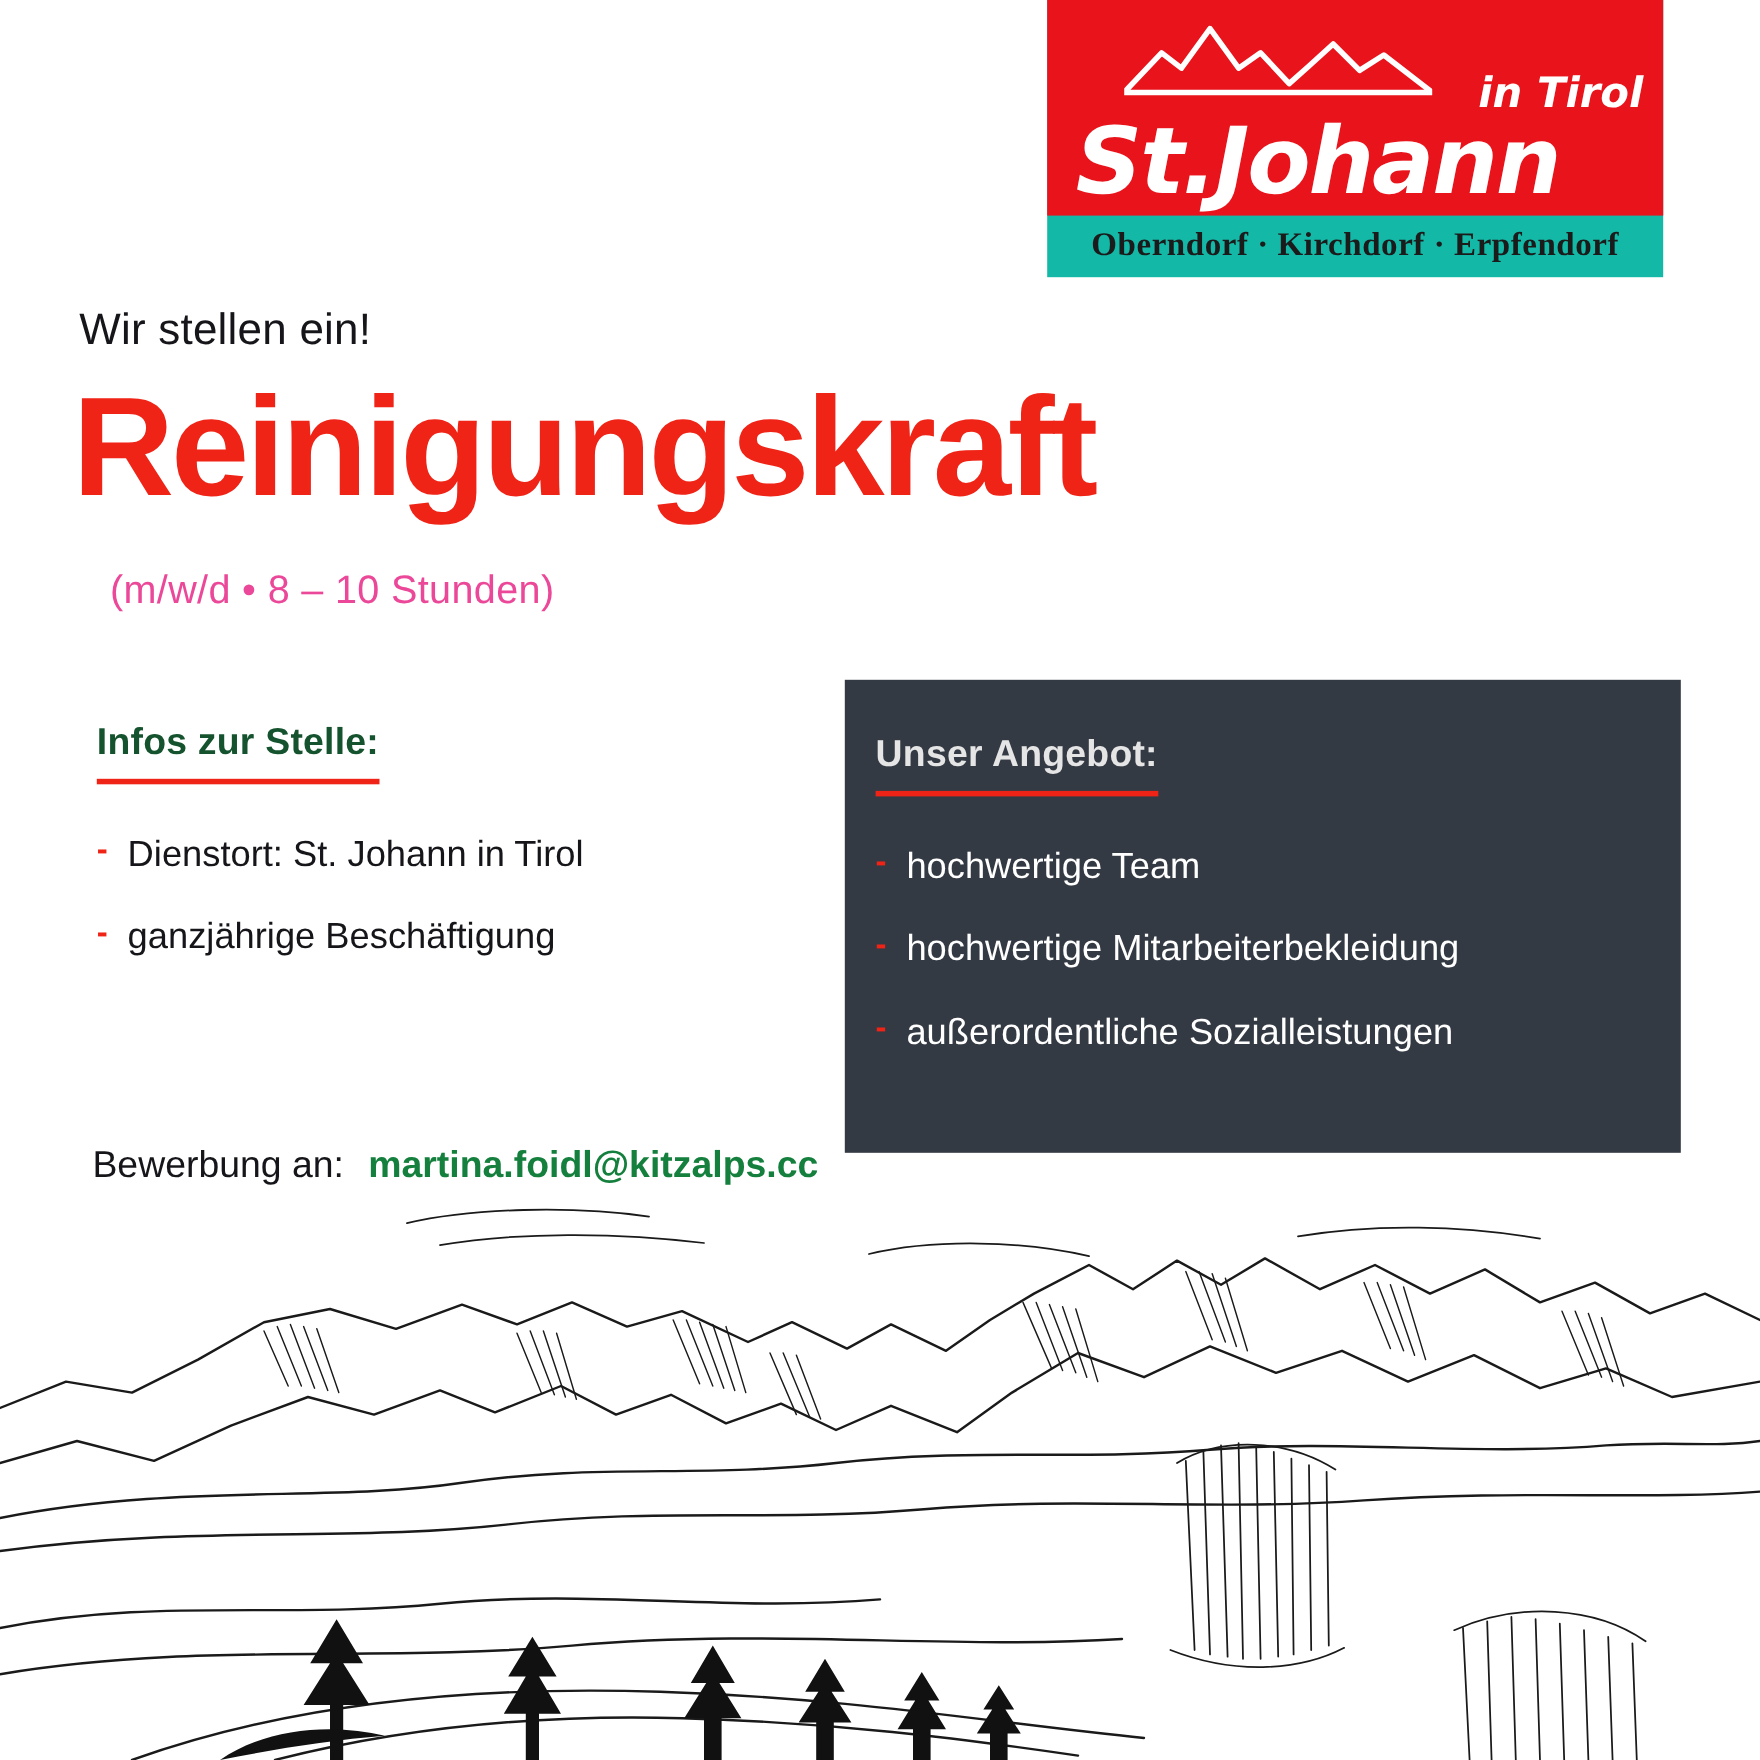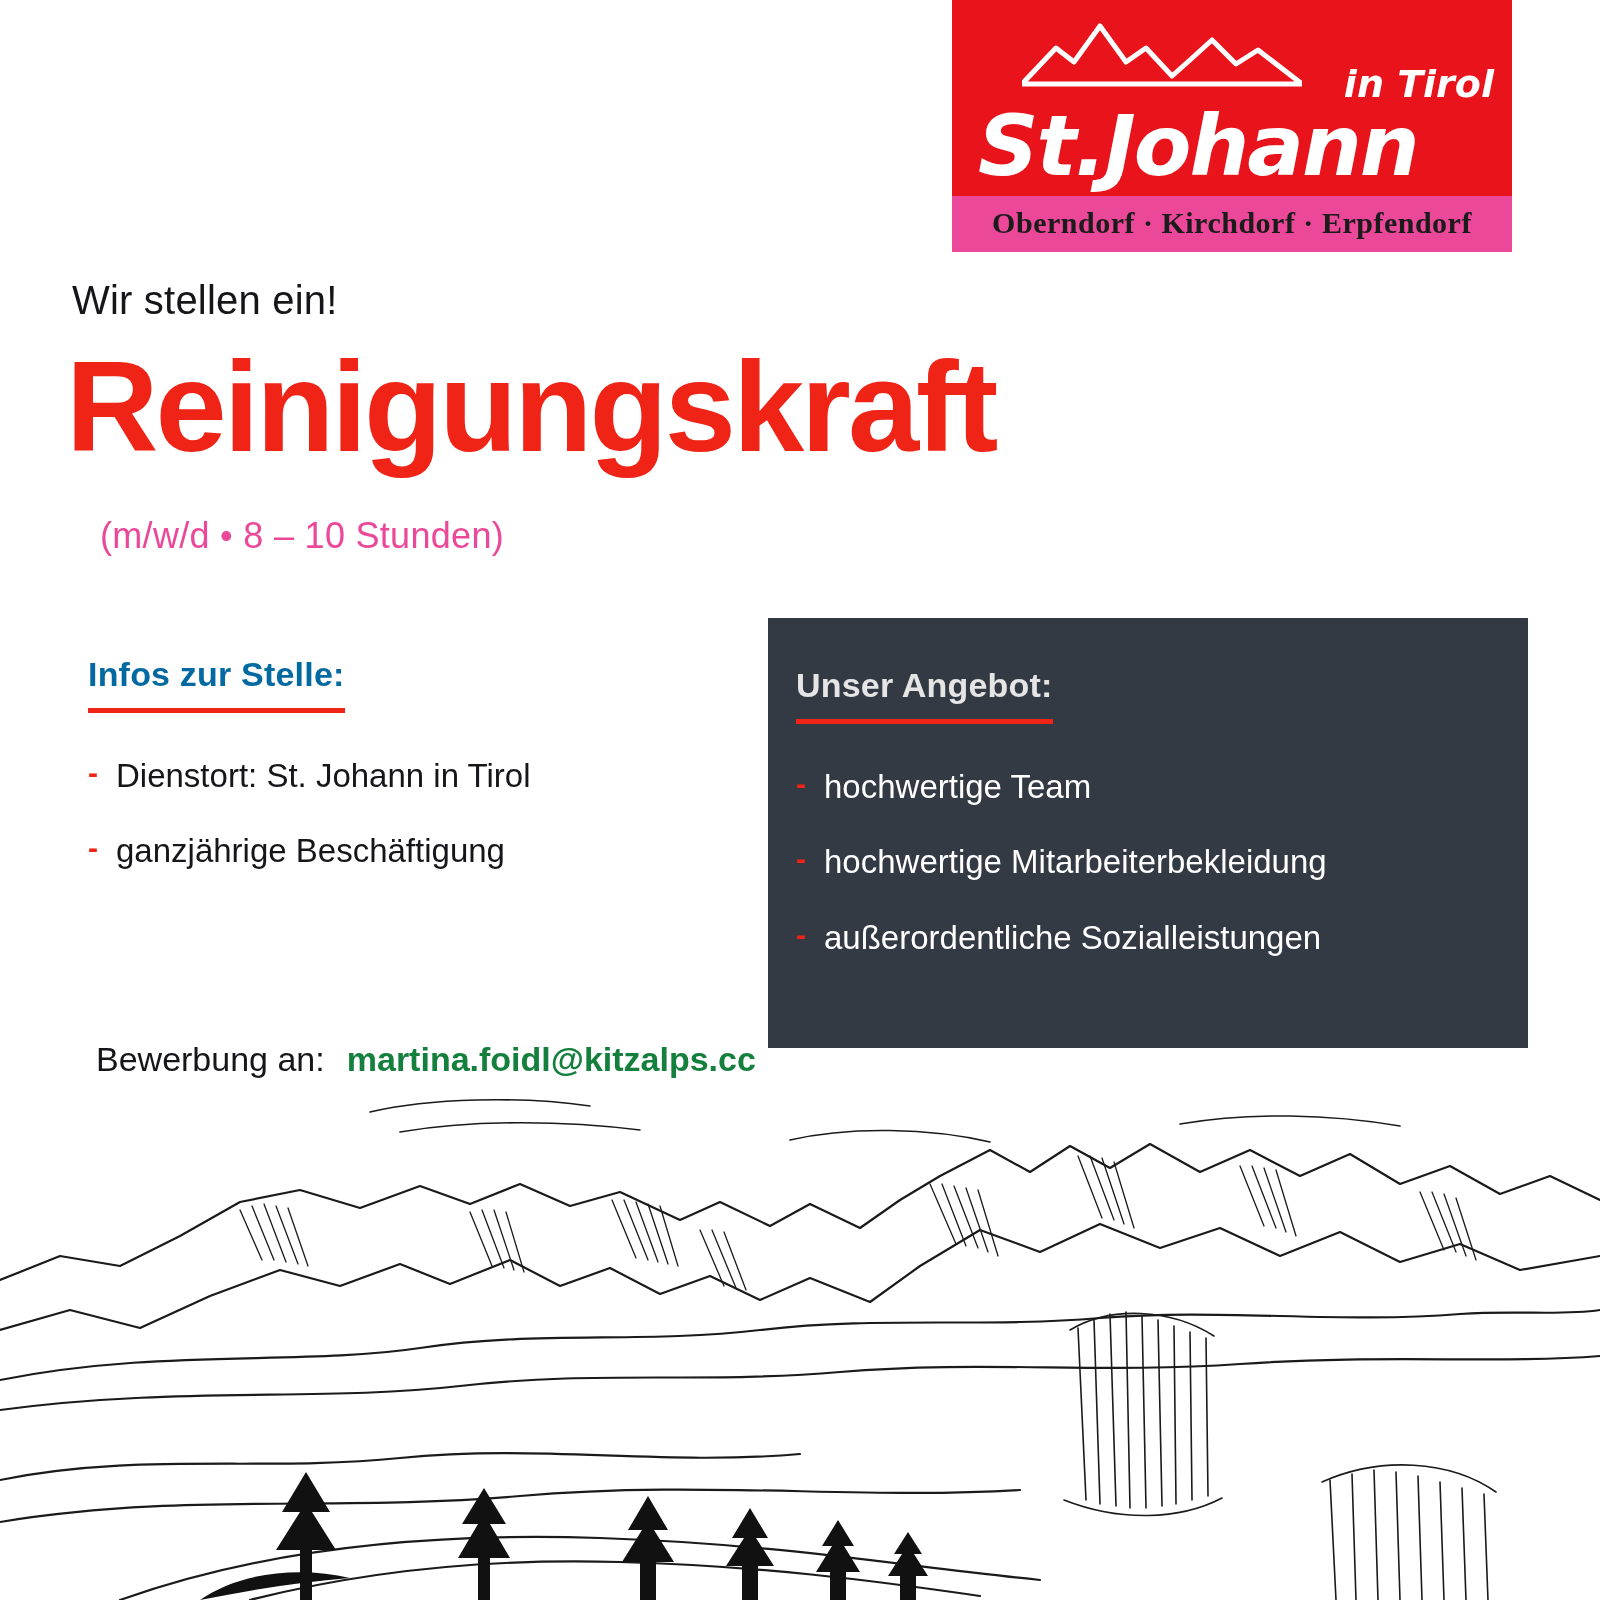--- a/index.html
+++ b/index.html
@@ -14,21 +14,21 @@
     overflow: hidden;
     position: relative;
   }
 
   
   .logo-wrap {
     position: absolute;
     top: 0;
     right: 88px;
     width: 560px;
-    background: #ec4899;
+    background: #14b8a6;
     padding-bottom: 6px;
     box-shadow: 0 0 0 0 transparent;
   }
   .logo-red {
     background: #e8131b;
     height: 196px;
     position: relative;
     overflow: hidden;
   }
   .logo-mountains {
@@ -111,21 +111,21 @@
     left: 768px;
     top: 618px;
     width: 760px;
     background: #343a44;
     padding: 48px 36px 56px 28px;
     box-sizing: border-box;
   }
   .sec-title {
     font-size: 34px;
     font-weight: bold;
-    color: #0369a1;
+    color: #14532d;
     display: inline-block;
     padding-bottom: 14px;
     border-bottom: 5px solid #ef2316;
     letter-spacing: 0.2px;
   }
   .col-right .sec-title {
     color: #e5e5e5;
   }
   .bullets {
     margin: 42px 0 0 0;
@@ -150,21 +150,21 @@
     color: #16161a;
     line-height: 1.25;
   }
   .col-right .bullet-text {
     color: #ffffff;
   }
 
   
   .apply {
     position: absolute;
-    left: 96px;
+    left: 84px;
     top: 1040px;
     display: flex;
     align-items: flex-end;
   }
   .apply-label {
     font-size: 34px;
     color: #16161a;
   }
   .apply-mail {
     font-size: 34px;

